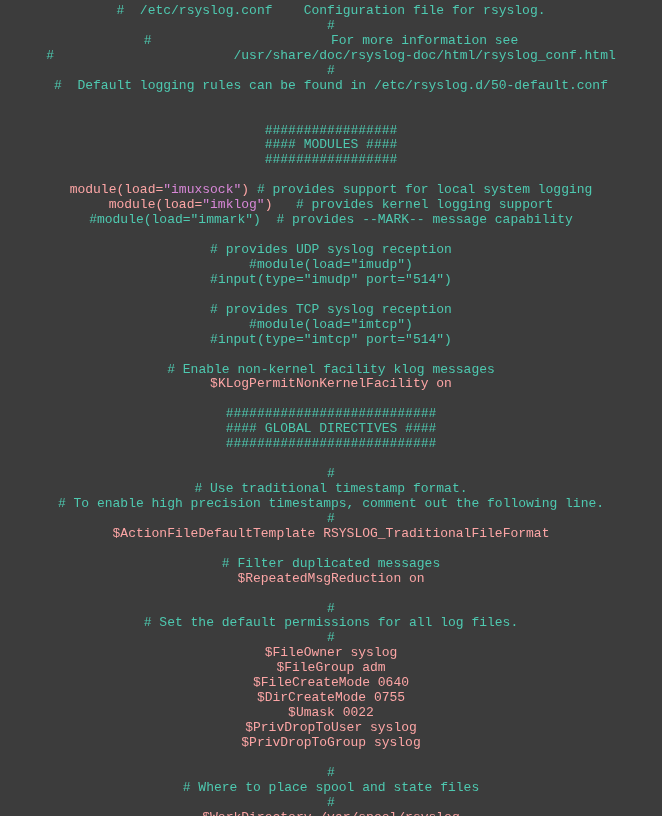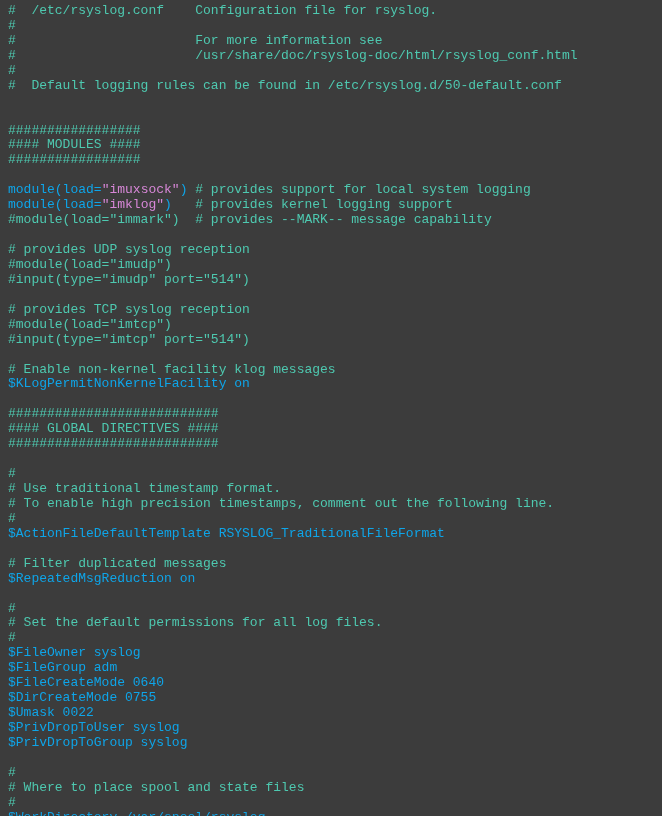--- a/index.html
+++ b/index.html
@@ -10,21 +10,22 @@
       font-size: 13px;
       line-height: 1.15;
       width: 662px;
     }
     .editor {
       padding: 4px 8px;
       white-space: pre;
     }
     .line {
       display: block;
+      text-align: center;
     }
     .cyan { color: #4ec9b0; }
-    .white { color: #0ea5e9; }
+    .white { color: #fca5a5; }
     .magenta { color: #d787d7; }
   </style>
 </head>
 <body>
 
 <div class="editor" id="editor"><span class="line"><span class="cyan">#  /etc/rsyslog.conf    Configuration file for rsyslog.</span></span><span class="line"><span class="cyan">#</span></span><span class="line"><span class="cyan">#                       For more information see</span></span><span class="line"><span class="cyan">#                       /usr/share/doc/rsyslog-doc/html/rsyslog_conf.html</span></span><span class="line"><span class="cyan">#</span></span><span class="line"><span class="cyan">#  Default logging rules can be found in /etc/rsyslog.d/50-default.conf</span></span><span class="line">&nbsp;</span><span class="line">&nbsp;</span><span class="line"><span class="cyan">#################</span></span><span class="line"><span class="cyan">#### MODULES ####</span></span><span class="line"><span class="cyan">#################</span></span><span class="line">&nbsp;</span><span class="line"><span class="white">module(load=</span><span class="magenta">"imuxsock"</span><span class="white">) </span><span class="cyan"># provides support for local system logging</span></span><span class="line"><span class="white">module(load=</span><span class="magenta">"imklog"</span><span class="white">)   </span><span class="cyan"># provides kernel logging support</span></span><span class="line"><span class="cyan">#module(load="immark")  # provides --MARK-- message capability</span></span><span class="line">&nbsp;</span><span class="line"><span class="cyan"># provides UDP syslog reception</span></span><span class="line"><span class="cyan">#module(load="imudp")</span></span><span class="line"><span class="cyan">#input(type="imudp" port="514")</span></span><span class="line">&nbsp;</span><span class="line"><span class="cyan"># provides TCP syslog reception</span></span><span class="line"><span class="cyan">#module(load="imtcp")</span></span><span class="line"><span class="cyan">#input(type="imtcp" port="514")</span></span><span class="line">&nbsp;</span><span class="line"><span class="cyan"># Enable non-kernel facility klog messages</span></span><span class="line"><span class="white">$KLogPermitNonKernelFacility on</span></span><span class="line">&nbsp;</span><span class="line"><span class="cyan">###########################</span></span><span class="line"><span class="cyan">#### GLOBAL DIRECTIVES ####</span></span><span class="line"><span class="cyan">###########################</span></span><span class="line">&nbsp;</span><span class="line"><span class="cyan">#</span></span><span class="line"><span class="cyan"># Use traditional timestamp format.</span></span><span class="line"><span class="cyan"># To enable high precision timestamps, comment out the following line.</span></span><span class="line"><span class="cyan">#</span></span><span class="line"><span class="white">$ActionFileDefaultTemplate RSYSLOG_TraditionalFileFormat</span></span><span class="line">&nbsp;</span><span class="line"><span class="cyan"># Filter duplicated messages</span></span><span class="line"><span class="white">$RepeatedMsgReduction on</span></span><span class="line">&nbsp;</span><span class="line"><span class="cyan">#</span></span><span class="line"><span class="cyan"># Set the default permissions for all log files.</span></span><span class="line"><span class="cyan">#</span></span><span class="line"><span class="white">$FileOwner syslog</span></span><span class="line"><span class="white">$FileGroup adm</span></span><span class="line"><span class="white">$FileCreateMode 0640</span></span><span class="line"><span class="white">$DirCreateMode 0755</span></span><span class="line"><span class="white">$Umask 0022</span></span><span class="line"><span class="white">$PrivDropToUser syslog</span></span><span class="line"><span class="white">$PrivDropToGroup syslog</span></span><span class="line">&nbsp;</span><span class="line"><span class="cyan">#</span></span><span class="line"><span class="cyan"># Where to place spool and state files</span></span><span class="line"><span class="cyan">#</span></span><span class="line"><span class="white">$WorkDirectory /var/spool/rsyslog</span></span></div>
 
 </body></html>

